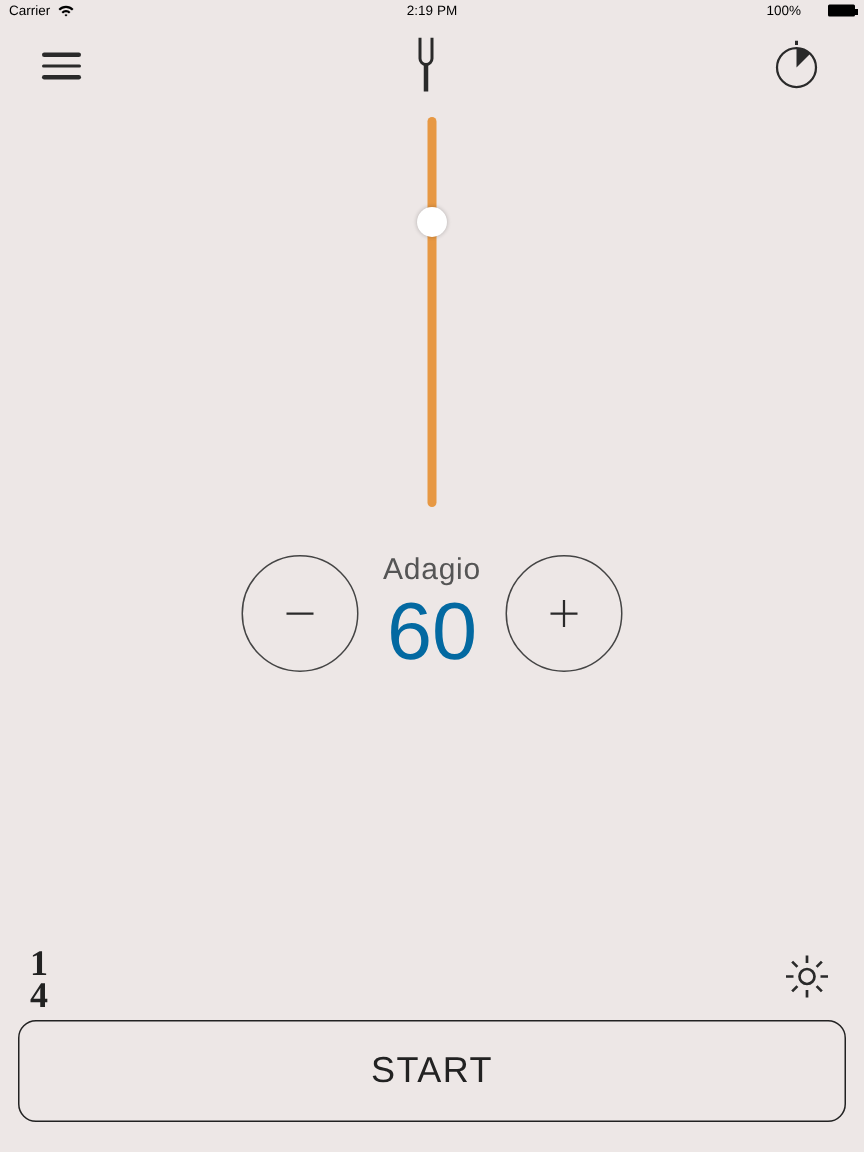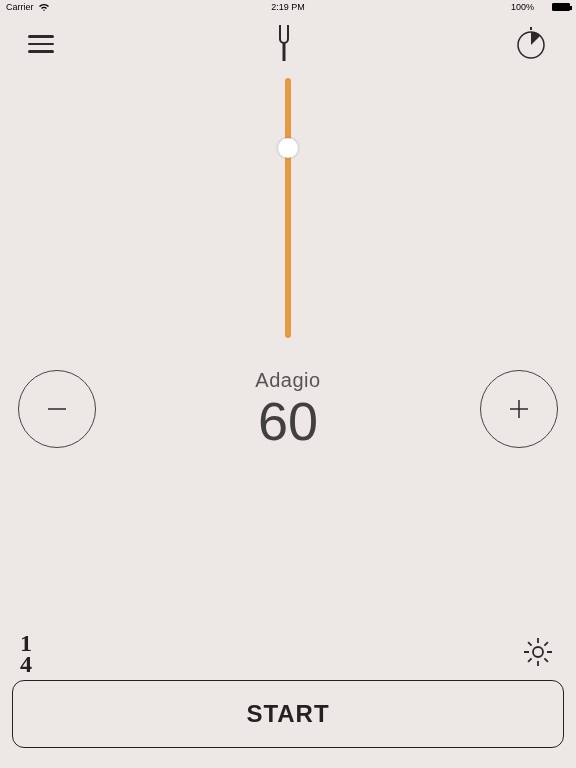--- a/index.html
+++ b/index.html
@@ -53,53 +53,53 @@
     width: 6px; background:#e79843; height: 260px; border-radius:3px;
     position: relative; margin-top:4px;
   }
   .pendulum-knob {
     position:absolute; top:60px; left:50%; transform:translateX(-50%);
     width:20px; height:20px; border-radius:50%;
     background:#fff; box-shadow:0 0 3px rgba(0,0,0,0.25);
   }
   
   .tempo-row {
-    display:flex; align-items:center; justify-content:space-between;
+    display:flex; align-items:center; justify-content:center;
     padding: 20px 18px 0 18px;
     gap: 16px;
   }
   .circ-btn {
     width:78px; height:78px; border-radius:50%;
     border:1.5px solid #444; display:flex; align-items:center; justify-content:center;
     cursor:pointer; background:transparent;
   }
   .circ-btn svg { display:block; }
   .tempo-center { text-align:center; }
   .tempo-label { font-size:20px; font-weight:300; color:#555; letter-spacing:0.5px; }
-  .tempo-value { font-size:54px; font-weight:300; color:#404040; line-height:1; margin-top:2px; }
+  .tempo-value { font-size:54px; font-weight:300; color:#0369a1; line-height:1; margin-top:2px; }
   
   .bottom-area {
     position:absolute; left:0; right:0; bottom:0;
     padding: 0 12px 20px 12px;
   }
   .bottom-top {
     display:flex; align-items:flex-end; justify-content:space-between;
     padding: 0 8px 6px 8px;
   }
   .timesig {
     font-family: Georgia, "Times New Roman", serif;
     font-weight:700; font-size:24px; line-height:0.85;
     display:flex; flex-direction:column; align-items:center;
     color:#222; cursor:pointer;
   }
   .gear { cursor:pointer; }
   .start-btn {
     width:100%; height:68px; border:1.5px solid #222; border-radius:12px;
     background:transparent; font-size:24px; letter-spacing:1px;
-    font-weight:700; color:#222; cursor:pointer;
+    font-weight:400; color:#222; cursor:pointer;
     font-family: inherit;
   }
 </style>
 </head>
 <body>
 
 <div class="status-bar">
   <div class="status-left">
     <span>Carrier</span>
     <svg width="12" height="9" viewBox="0 0 12 9">

